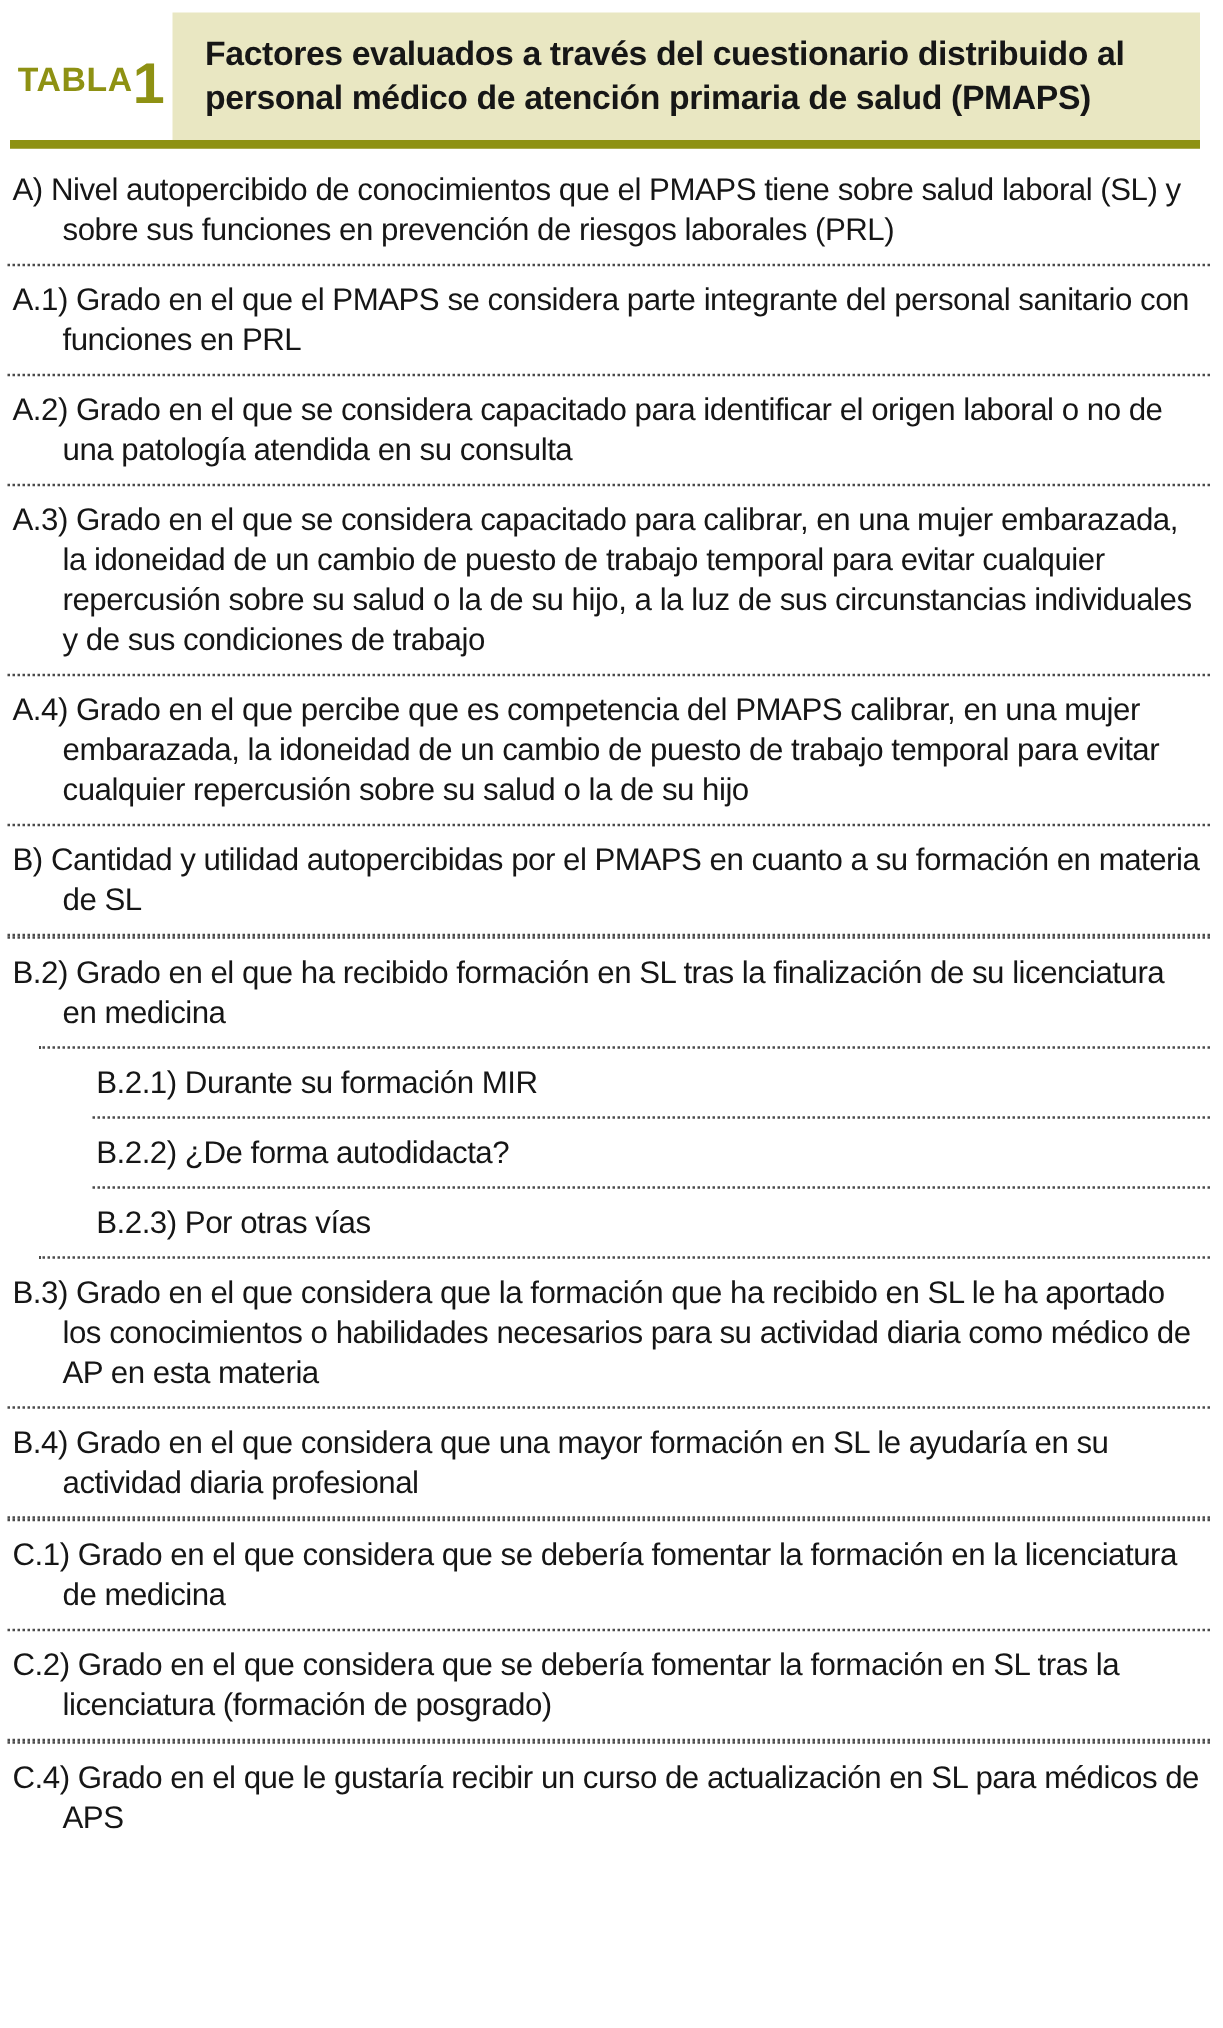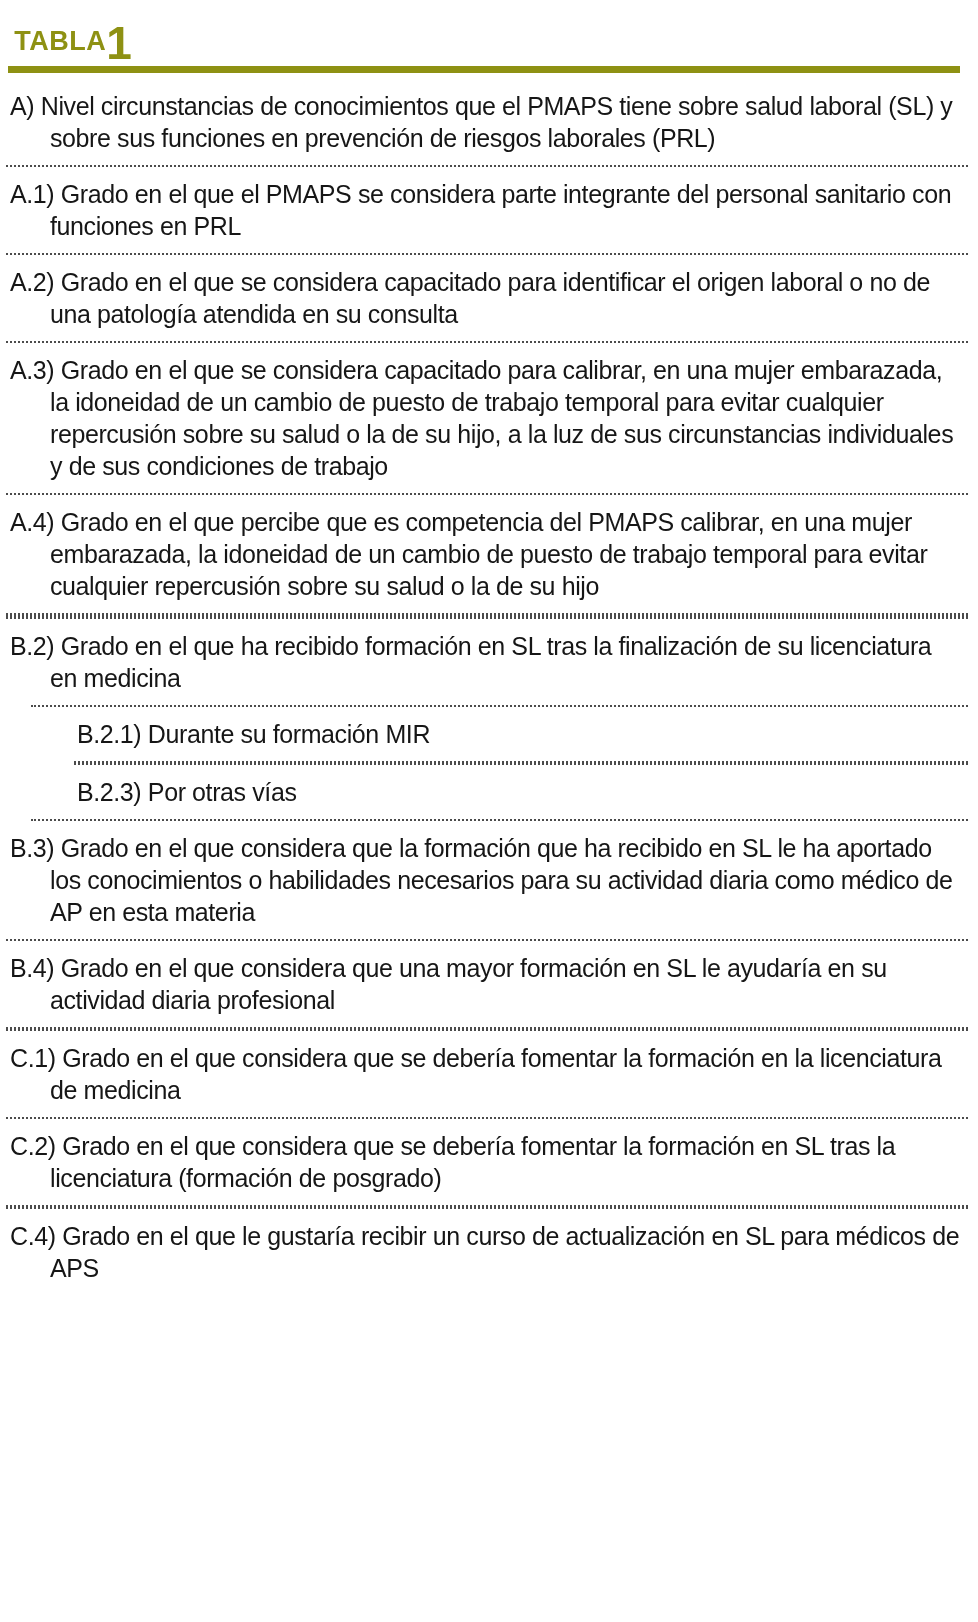--- a/index.html
+++ b/index.html
@@ -74,50 +74,55 @@
 </head>
 <body>
 
 <div class="page">
 
   <div class="hdr">
     <div class="hdr-left">
       <span class="tabla">TABLA</span>
       <span class="num">1</span>
     </div>
+    <div class="hdr-box">
+      <div class="hdr-title">Factores evaluados a través del cuestionario distribuido al personal médico de atención primaria de salud (PMAPS)</div>
+    </div>
   </div>
   <div class="rule-olive"></div>
 
   <div class="list">
 
-    <p class="item l1"><span>A)</span> <span>Nivel circunstancias de conocimientos que el PMAPS tiene sobre salud laboral (SL) y sobre sus funciones en prevención de riesgos laborales (PRL)</span></p>
+    <p class="item l1"><span>A)</span> <span>Nivel autopercibido de conocimientos que el PMAPS tiene sobre salud laboral (SL) y sobre sus funciones en prevención de riesgos laborales (PRL)</span></p>
     <div class="sep"></div>
 
     <p class="item l1"><span>A.1)</span> <span>Grado en el que el PMAPS se considera parte integrante del personal sanitario con funciones en PRL</span></p>
     <div class="sep"></div>
 
     <p class="item l1"><span>A.2)</span> <span>Grado en el que se considera capacitado para identificar el origen laboral o no de una patología atendida en su consulta</span></p>
     <div class="sep"></div>
 
     <p class="item l1"><span>A.3)</span> <span>Grado en el que se considera capacitado para calibrar, en una mujer embarazada, la idoneidad de un cambio de puesto de trabajo temporal para evitar cualquier repercusión sobre su salud o la de su hijo, a la luz de sus circunstancias individuales y de sus condiciones de trabajo</span></p>
     <div class="sep"></div>
 
     <p class="item l1"><span>A.4)</span> <span>Grado en el que percibe que es competencia del PMAPS calibrar, en una mujer embarazada, la idoneidad de un cambio de puesto de trabajo temporal para evitar cualquier repercusión sobre su salud o la de su hijo</span></p>
     <div class="sep"></div>
 
+    <p class="item l1"><span>B)</span> <span>Cantidad y utilidad autopercibidas por el PMAPS en cuanto a su formación en materia de SL</span></p>
     <div class="sep"></div>
 
     <div class="sep"></div>
 
     <p class="item l1"><span>B.2)</span> <span>Grado en el que ha recibido formación en SL tras la finalización de su licenciatura en medicina</span></p>
     <div class="sep ind1"></div>
 
     <p class="item l2"><span>B.2.1)</span> <span>Durante su formación MIR</span></p>
     <div class="sep ind2"></div>
 
+    <p class="item l2"><span>B.2.2)</span> <span>¿De forma autodidacta?</span></p>
     <div class="sep ind2"></div>
 
     <p class="item l2"><span>B.2.3)</span> <span>Por otras vías</span></p>
     <div class="sep ind1"></div>
 
     <p class="item l1"><span>B.3)</span> <span>Grado en el que considera que la formación que ha recibido en SL le ha aportado los conocimientos o habilidades necesarios para su actividad diaria como médico de AP en esta materia</span></p>
     <div class="sep"></div>
 
     <p class="item l1"><span>B.4)</span> <span>Grado en el que considera que una mayor formación en SL le ayudaría en su actividad diaria profesional</span></p>
     <div class="sep"></div>

